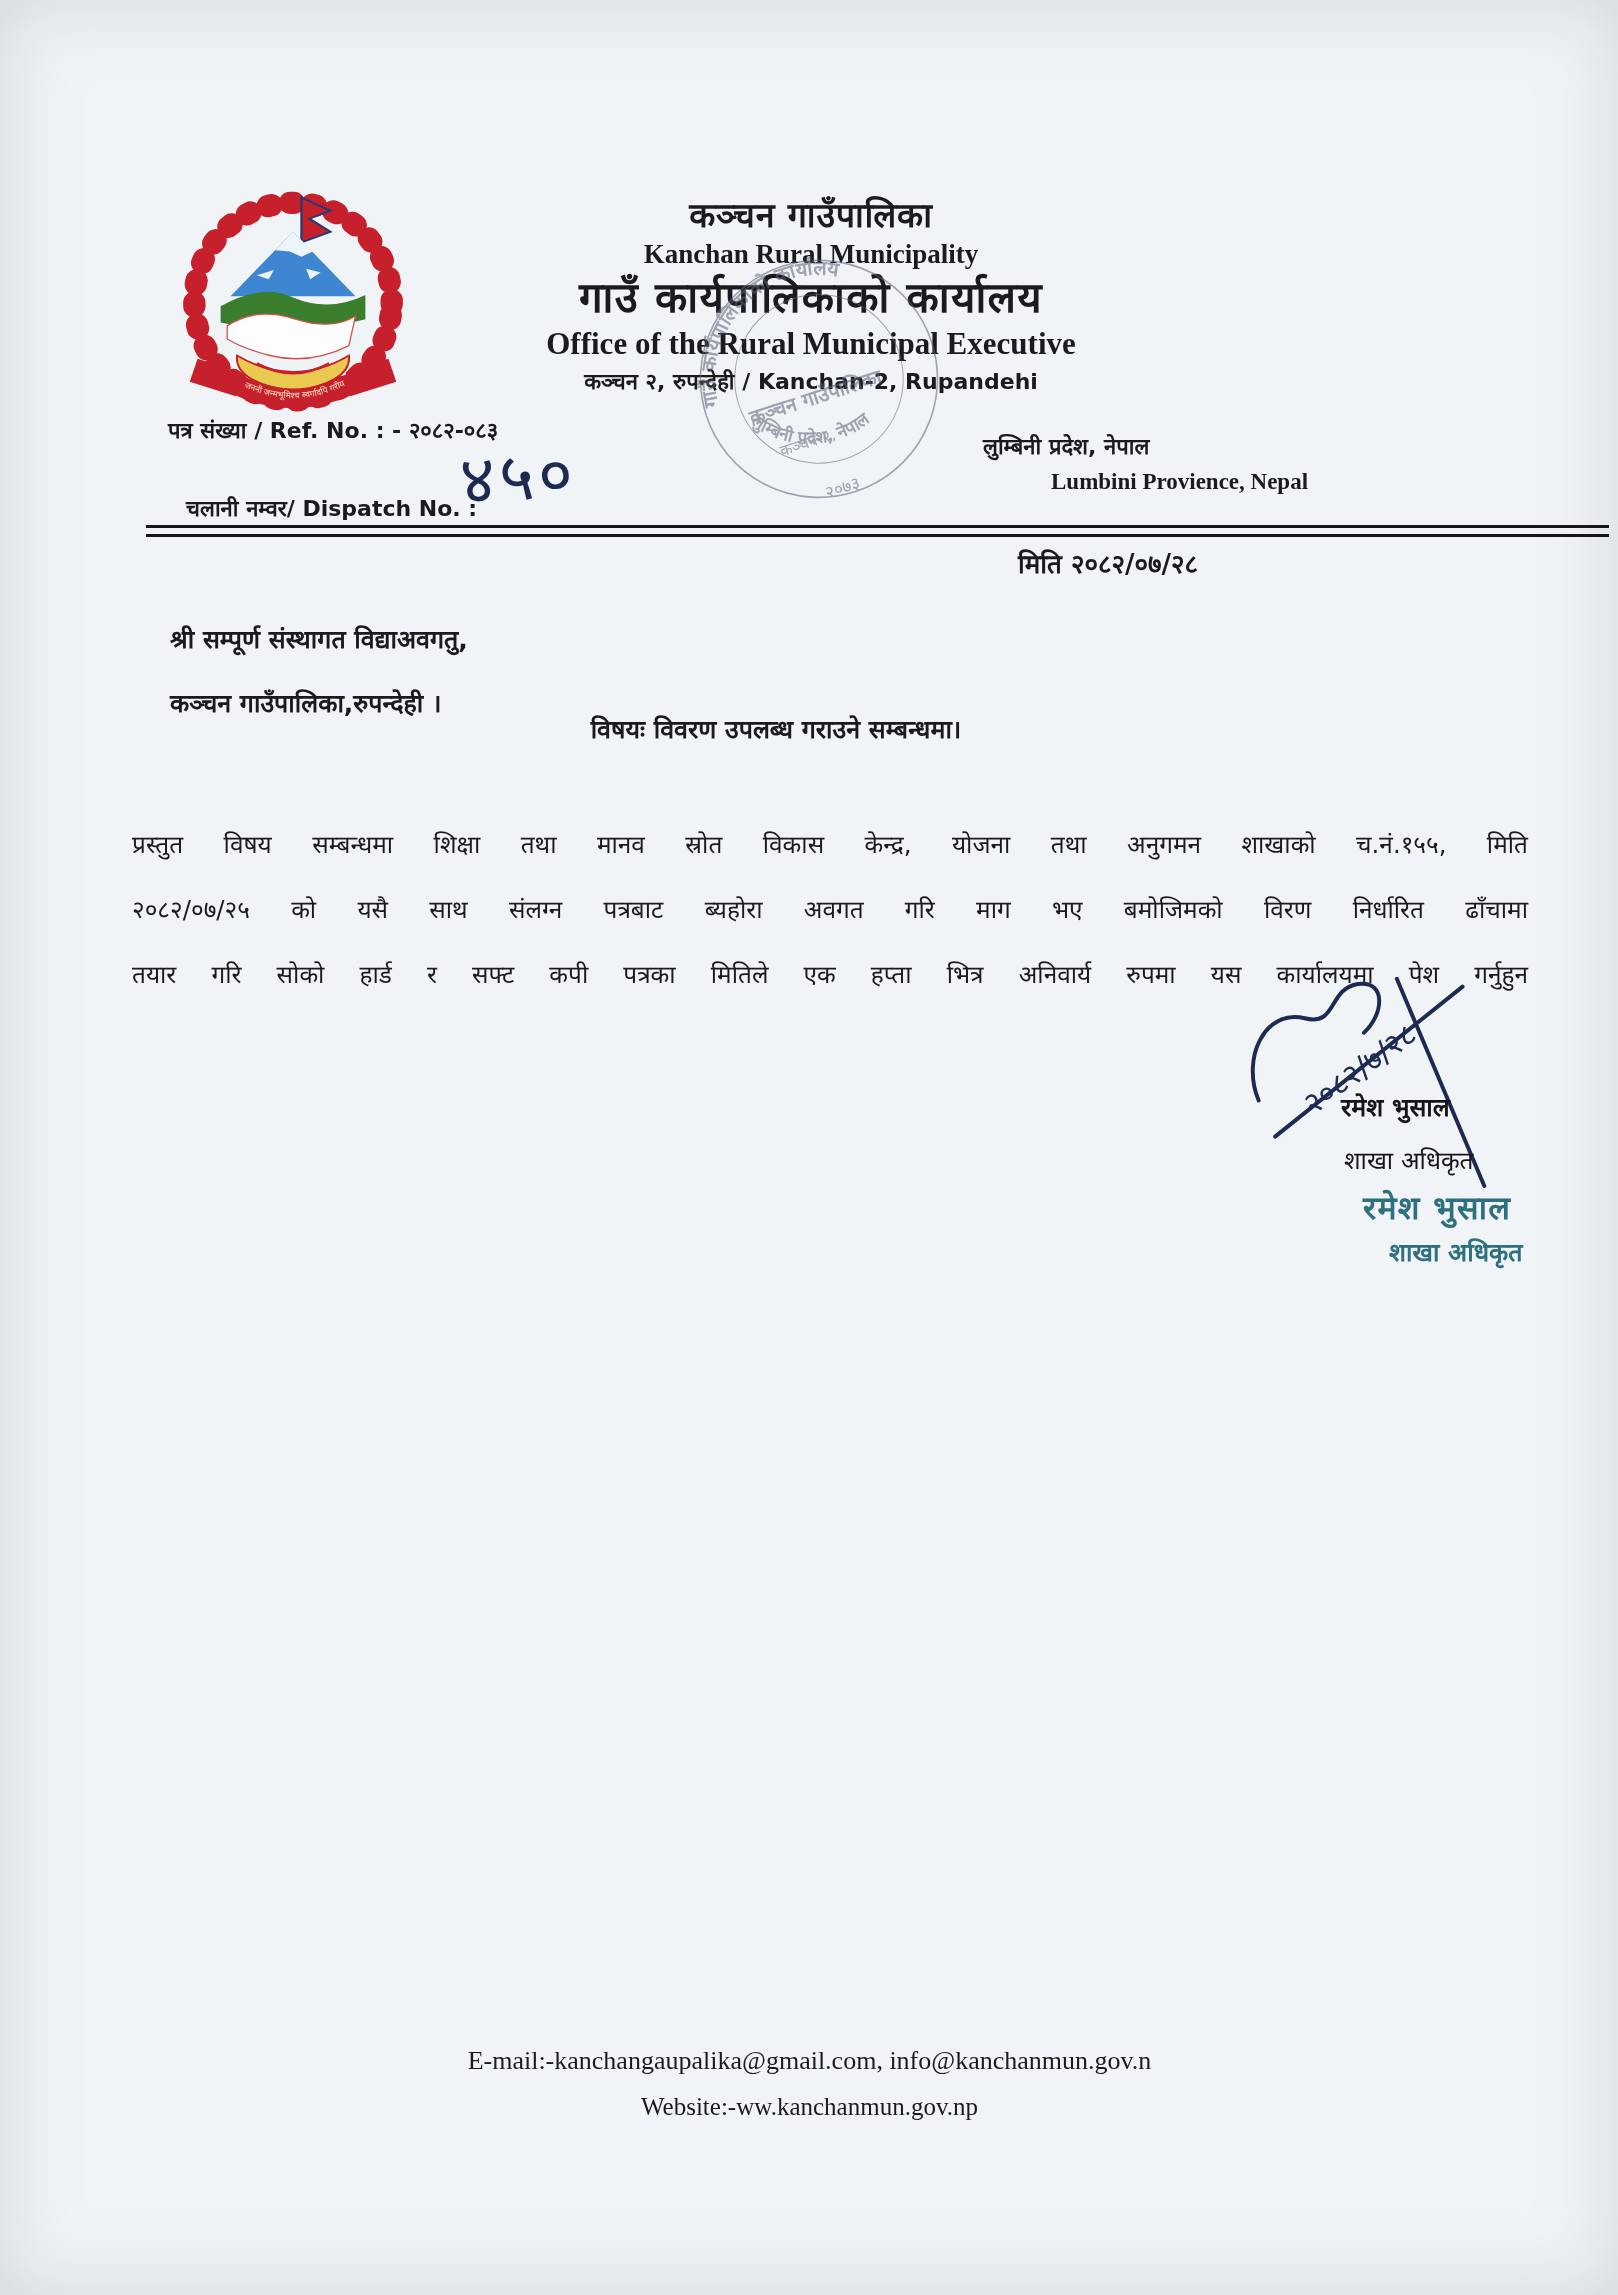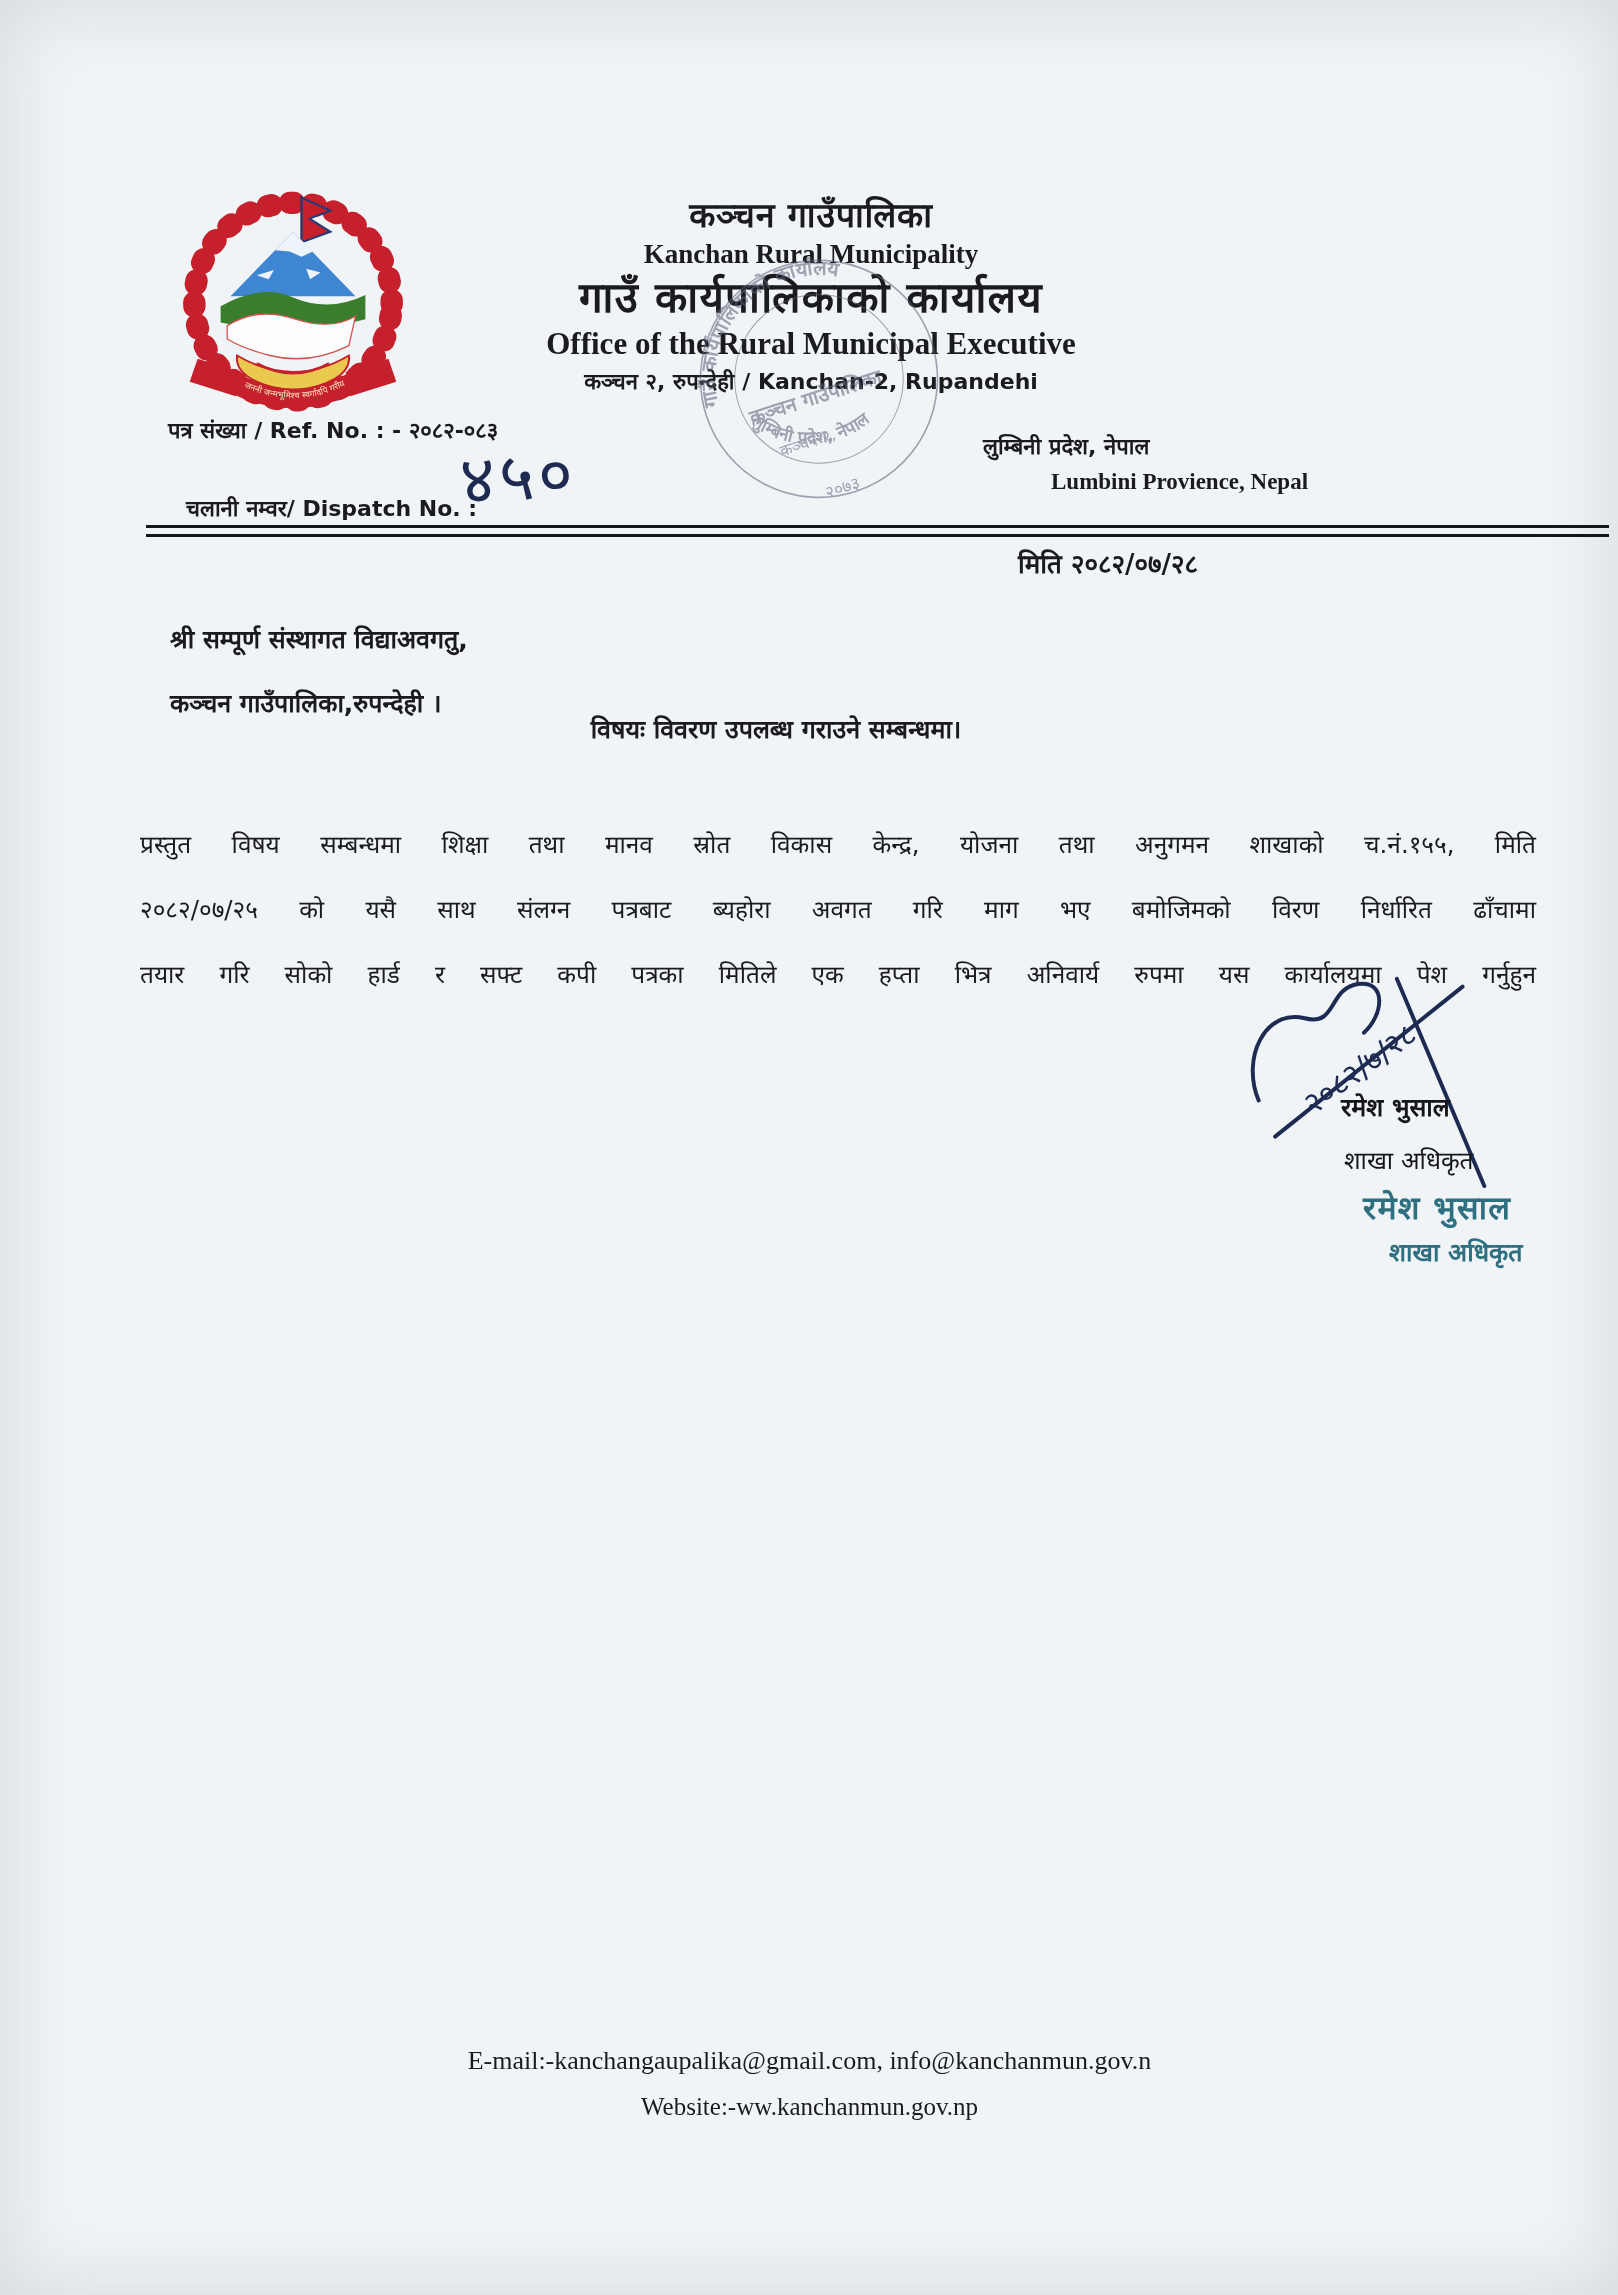--- a/index.html
+++ b/index.html
@@ -37,21 +37,21 @@
   .rule{
     left:146px;top:525px;width:1463px;height:6px;
     border-top:3.3px solid #15151a;border-bottom:3.3px solid #15151a;
   }
   .date-line{left:1018px;top:545px;font-size:26px;font-weight:700;}
 
   .recipient1{left:170px;top:621px;font-size:25px;font-weight:600;}
   .recipient2{left:170px;top:685px;font-size:25px;font-weight:600;}
   .subject{left:0;top:711px;width:1552px;text-align:center;font-size:25px;font-weight:700;}
 
-  .body-para{left:140px;top:812px;width:1396px;font-size:24.4px;line-height:65px;font-weight:500;}
+  .body-para{left:132px;top:812px;width:1396px;font-size:24.4px;line-height:65px;font-weight:500;}
   .body-para .jline{text-align:justify;text-align-last:justify;}
   .body-para .lline{text-align:left;}
 
   
   .head-stamp{left:662px;top:237px;opacity:.55;transform:rotate(-18deg);}
 
   
   .sig-svg{left:1229px;top:959px;}
   .sig-name{left:1341px;top:1089px;font-size:25px;font-weight:600;color:#15151a;}
   .sig-title{left:1344px;top:1143px;font-size:24.4px;font-weight:500;color:#15151a;}

